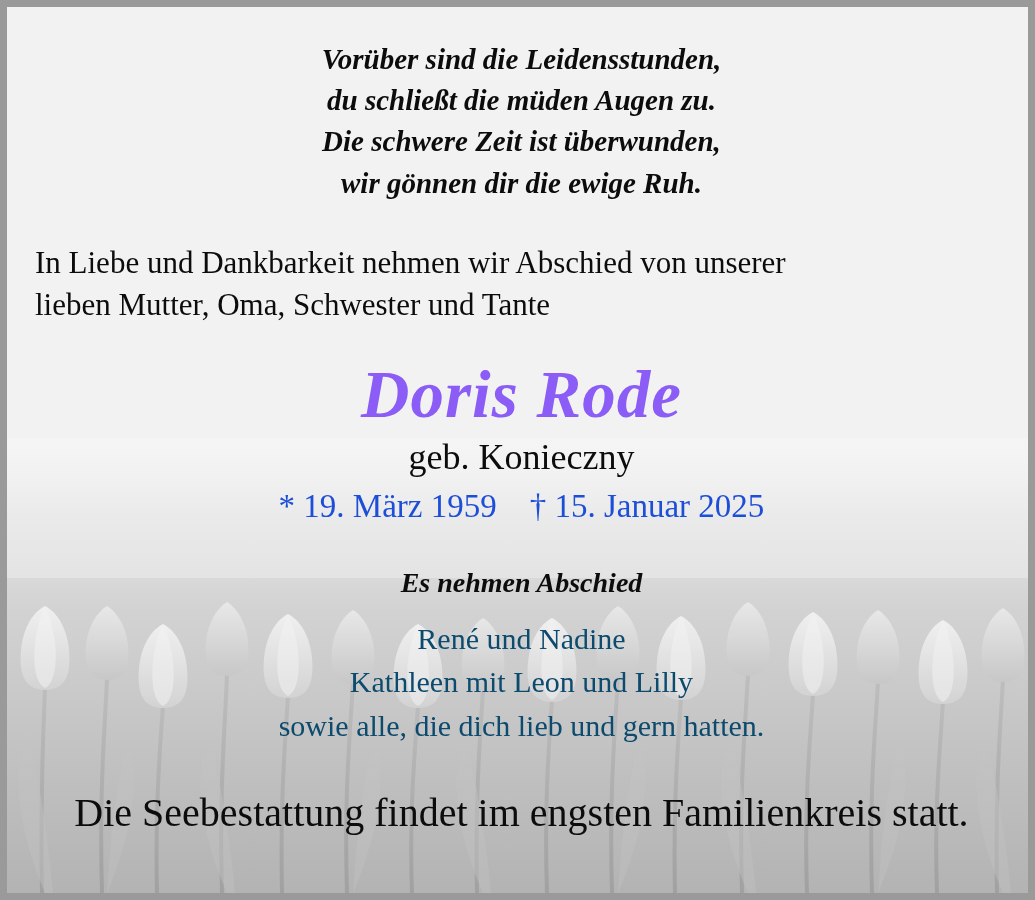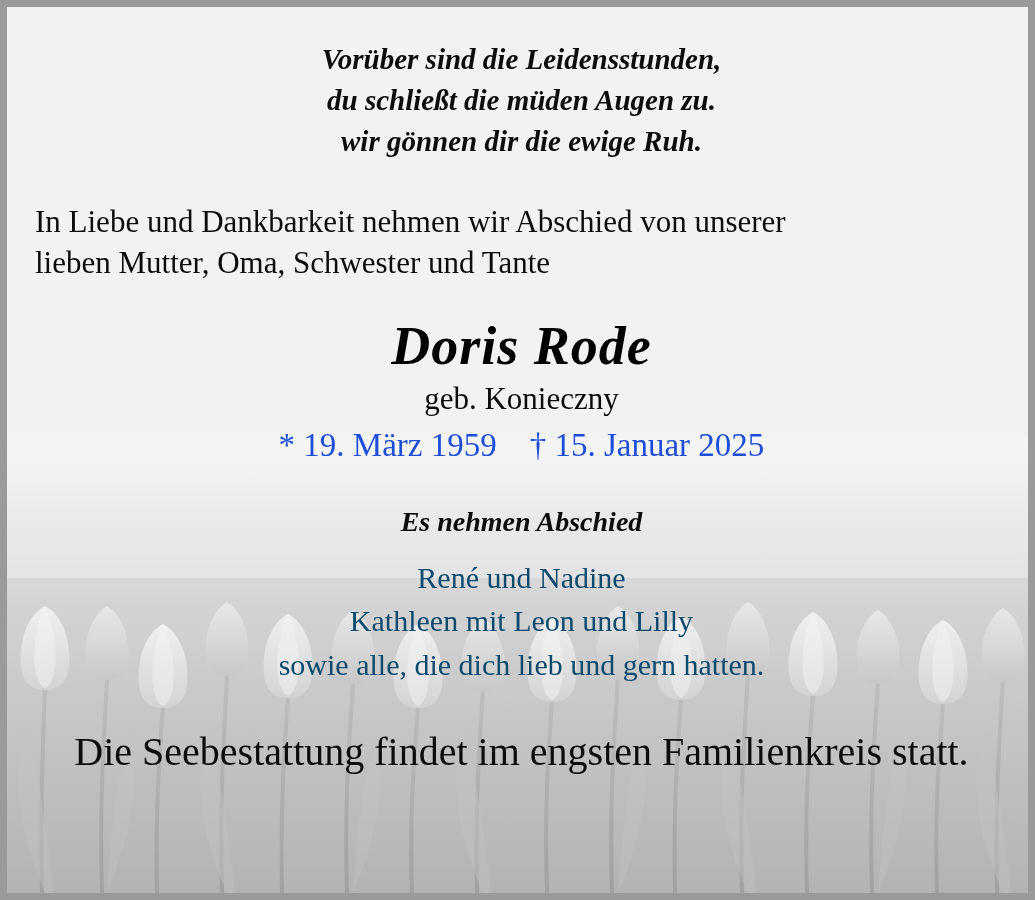--- a/index.html
+++ b/index.html
@@ -74,30 +74,30 @@
   .poem-line { display: block; }
   .intro {
     text-align: left;
     font-size: 31px;
     line-height: 1.35;
     margin: 38px 0 0 0;
     color: #0c0c0c;
   }
   .intro-line { display: block; }
   .name {
-    font-size: 54px;
+    font-size: 67px;
     font-weight: bold;
     font-style: italic;
     letter-spacing: 1px;
     margin: 34px 0 0 0;
     line-height: 1.05;
-    color: #000000;
+    color: #8b5cf6;
   }
   .maiden {
-    font-size: 31px;
+    font-size: 36px;
     margin: 6px 0 0 0;
     color: #0c0c0c;
   }
   .dates {
     font-size: 33px;
     margin: 10px 0 0 0;
     color: #1d4ed8;
     white-space: pre;
   }
   .farewell-head {
@@ -203,20 +203,21 @@
     <rect x="0" y="0" width="1035" height="140" fill="#f0f0f0" opacity="0.55"></rect>
   </svg>
 
   <div class="veil"></div>
 
   <div class="content">
 
     <div class="poem">
       <span class="poem-line">Vorüber sind die Leidensstunden,</span>
       <span class="poem-line">du schließt die müden Augen zu.</span>
+      <span class="poem-line">Die schwere Zeit ist überwunden,</span>
       <span class="poem-line">wir gönnen dir die ewige Ruh.</span>
     </div>
 
     <div class="intro">
       <span class="intro-line">In Liebe und Dankbarkeit nehmen wir Abschied von unserer</span>
       <span class="intro-line">lieben Mutter, Oma, Schwester und Tante</span>
     </div>
 
     <div class="name">Doris Rode</div>
     <div class="maiden">geb. Konieczny</div>

